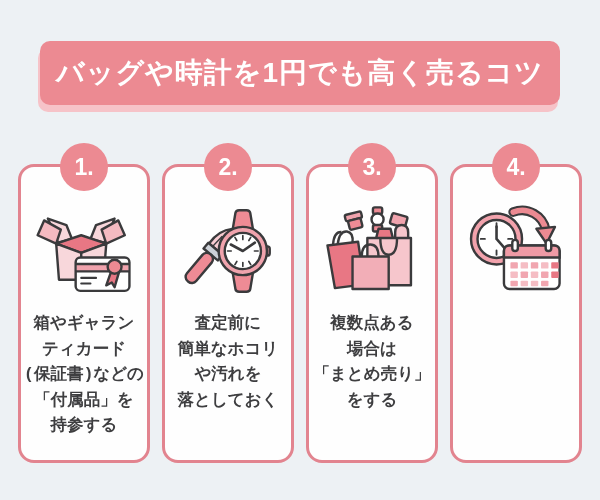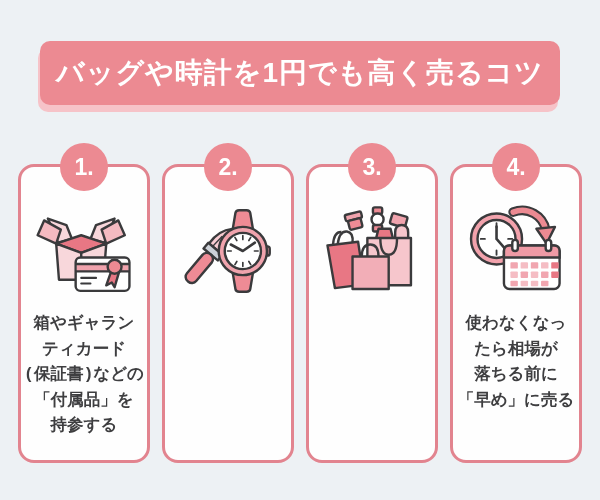--- a/index.html
+++ b/index.html
@@ -102,20 +102,24 @@
             <rect x="94" y="45" width="6" height="10" rx="2.5" fill="#f0a3ad"></rect>
             <circle cx="71" cy="50" r="26" fill="#f0a3ad"></circle>
             <circle cx="71" cy="50" r="19.5" fill="#ffffff"></circle>
             <g stroke-width="1.8" stroke-linecap="round">
               <path d="M71,33.5 v4 M71,62.5 v4 M54.5,50 h4 M83.5,50 h4 M62.5,35.3 l2,3.4 M79.5,35.3 l-2,3.4 M62.5,64.7 l2,-3.4 M79.5,64.7 l-2,-3.4" fill="none"></path>
             </g>
             <path d="M71,50 L58,43 M71,50 L84,41" stroke-width="2.8" stroke-linecap="round" fill="none"></path>
           </g>
         </svg>
       </div>
+      <div class="card-text">査定前に
+簡単なホコリ
+や汚れを
+落としておく</div>
     </div>
 
     <div class="card">
       <div class="badge">3.</div>
       <div class="icon-wrap">
         <svg class="icon" viewBox="0 0 110 100" aria-label="shopping-bags-icon">
           <g stroke="#3a3a3c" stroke-width="2.6" stroke-linejoin="round">
             <g transform="rotate(-14 36 17)">
               <rect x="27" y="9" width="18" height="7" rx="2" fill="#f0a3ad"></rect>
               <rect x="29" y="16" width="14" height="10" rx="2" fill="#ee8b95"></rect>
@@ -131,20 +135,24 @@
             <path d="M50,36 L97,36 L97,87 L50,87 Z" fill="#f6c6cc"></path>
             <path d="M64,36 Q64,54 73,54 Q82,54 82,36" fill="none"></path>
             <path d="M7,44 L40,40 L47,86 L15,90 Z" fill="#e87784"></path>
             <path d="M13,43 Q14,29 22,29.5" fill="none"></path>
             <path d="M18,42.5 Q20,28 28,29 Q35,30 34,41" fill="none"></path>
             <path d="M34,56 L73,56 L73,91 L34,91 Z" fill="#f2aeb7"></path>
             <path d="M44,56 Q44,43 53,43 Q62,43 62,56" fill="none"></path>
           </g>
         </svg>
       </div>
+      <div class="card-text">複数点ある
+場合は
+「まとめ売り」
+をする</div>
     </div>
 
     <div class="card">
       <div class="badge">4.</div>
       <div class="icon-wrap">
         <svg class="icon" viewBox="0 0 110 100" aria-label="clock-calendar-icon">
           <g stroke="#3a3a3c" stroke-width="2.6">
             <circle cx="34" cy="37" r="27.5" fill="#f2a2ac"></circle>
             <circle cx="34" cy="37" r="20.5" fill="#ffffff"></circle>
             <g stroke-width="2" stroke-linecap="round">
@@ -172,20 +180,16 @@
             <rect x="71" y="72" width="8" height="7" rx="1" fill="#f5bdc4"></rect>
             <rect x="82" y="72" width="8" height="7" rx="1" fill="#f1a6b0"></rect>
             <rect x="93" y="72" width="8" height="7" rx="1" fill="#e87784"></rect>
             <rect x="49" y="82" width="8" height="6" rx="1" fill="#f1a6b0"></rect>
             <rect x="60" y="82" width="8" height="6" rx="1" fill="#f5bdc4"></rect>
             <rect x="71" y="82" width="8" height="6" rx="1" fill="#f5bdc4"></rect>
             <rect x="82" y="82" width="8" height="6" rx="1" fill="#f1a6b0"></rect>
           </g>
         </svg>
       </div>
-      <div class="card-text">使わなくなっ
-たら相場が
-落ちる前に
-「早め」に売る</div>
     </div>
 
   </div>
 </div>
 
 </body></html>

